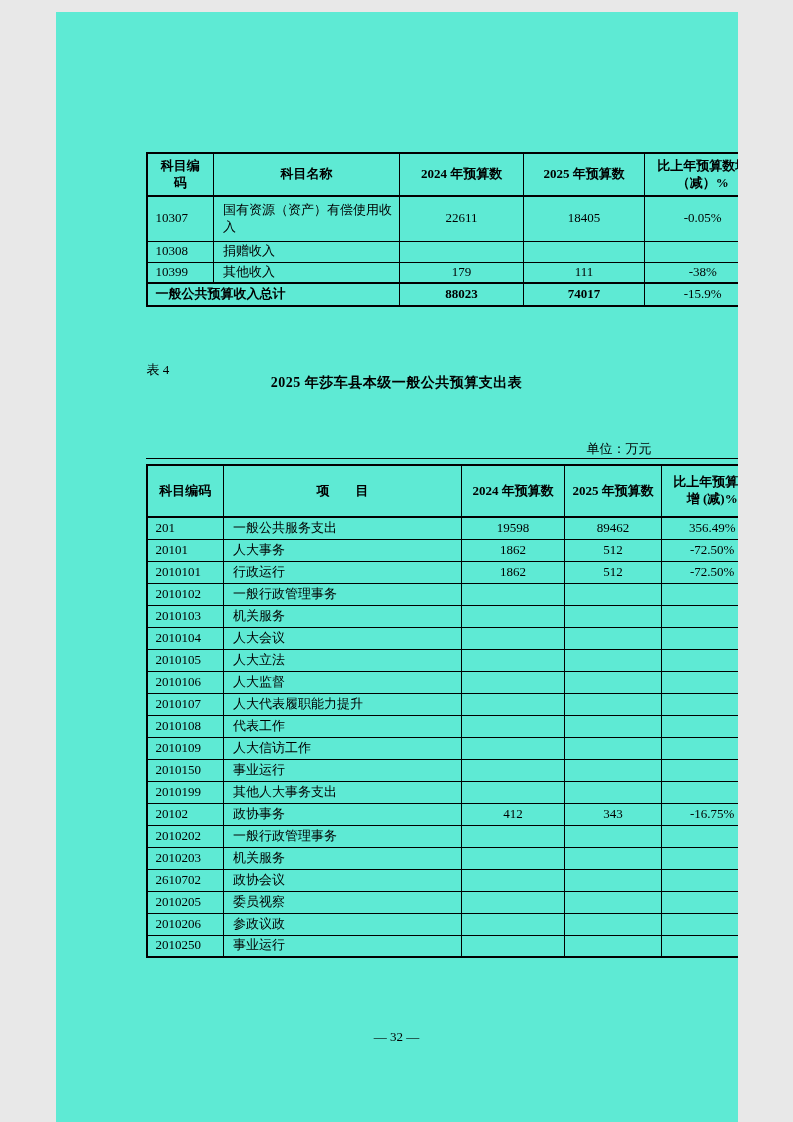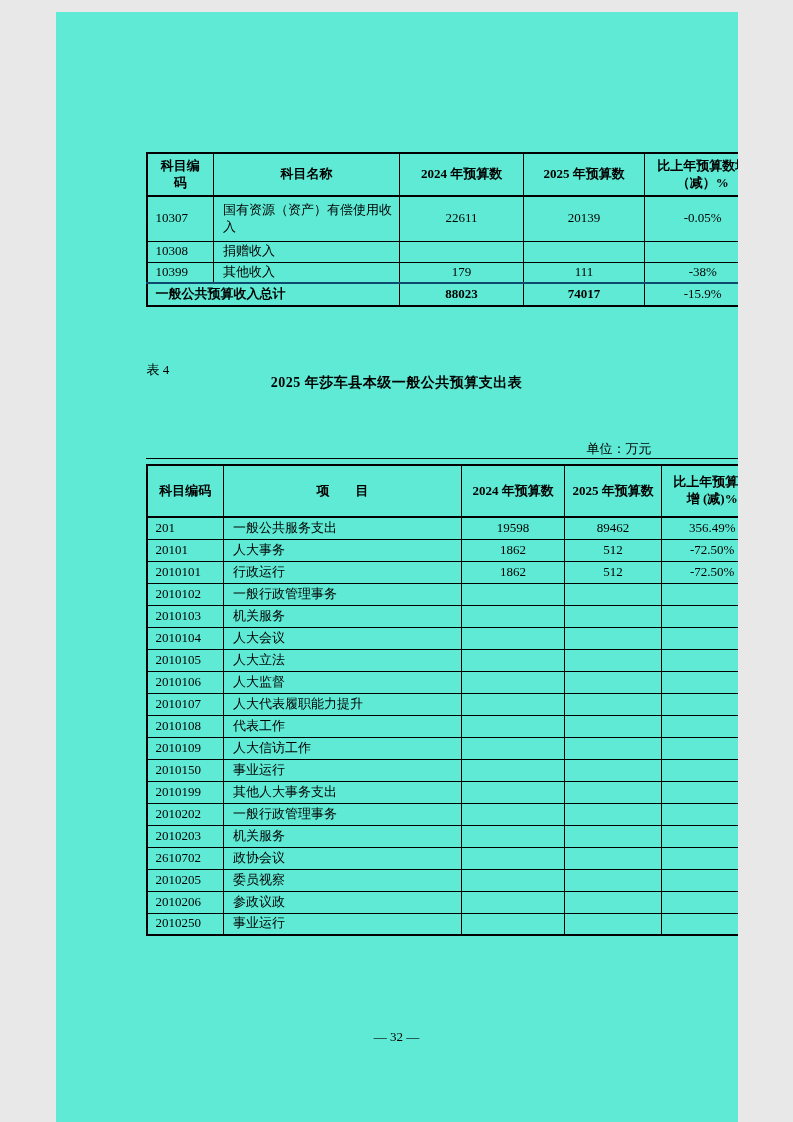--- a/index.html
+++ b/index.html
@@ -18,21 +18,21 @@
     font-weight:bold; text-align:center; white-space:pre-line;
     border-bottom:2px solid #000;
   }
   td.code { text-align:left; padding-left:8px; }
   td.name { text-align:left; padding-left:9px; }
   td.num  { text-align:center; }
   #table1-wrap { position:absolute; left:90px; top:140px; width:615px; }
   #table1 thead th { height:43px; }
   #table1 tbody tr { height:21px; }
   #table1 tbody tr.tall { height:45px; }
-  #table1 tr.total-row td { font-weight:bold; height:23px; border-top:2px solid #0c4a6e; }
+  #table1 tr.total-row td { font-weight:bold; height:23px; border-top:2px solid #000000; }
   #table1 tr.total-row td.pct-cell { font-weight:normal; }
   .tbl-label { position:absolute; left:91px; top:349px; font-size:13px; }
   .doc-title {
     position:absolute; left:0; top:362px; width:100%;
     text-align:center; font-size:14px; font-weight:bold; letter-spacing:0.5px;
   }
   .unit-label { position:absolute; right:86px; top:428px; font-size:13px; }
   .sep-line { position:absolute; left:90px; top:446px; width:617px; height:1px; background:#000; }
   #table2-wrap { position:absolute; left:90px; top:452px; width:617px; }
   #table2 thead th { height:52px; }
@@ -65,21 +65,21 @@
           <th>2025 年预算数</th>
           <th>比上年预算数增
 （减）%</th>
         </tr>
       </thead>
       <tbody>
           <tr class="tall">
             <td class="code">10307</td>
             <td class="name">国有资源（资产）有偿使用收入</td>
             <td class="num">22611</td>
-            <td class="num">20139</td>
+            <td class="num">18405</td>
             <td class="num">-0.05%</td>
           </tr>
           <tr>
             <td class="code">10308</td>
             <td class="name">捐赠收入</td>
             <td class="num"></td>
             <td class="num"></td>
             <td class="num"></td>
           </tr>
           <tr>
@@ -211,20 +211,27 @@
             <td class="num"></td>
           </tr>
           <tr>
             <td class="code">2010199</td>
             <td class="name">其他人大事务支出</td>
             <td class="num"></td>
             <td class="num"></td>
             <td class="num"></td>
           </tr>
           <tr>
+            <td class="code">20102</td>
+            <td class="name">政协事务</td>
+            <td class="num">412</td>
+            <td class="num">343</td>
+            <td class="num">-16.75%</td>
+          </tr>
+          <tr>
             <td class="code">2010202</td>
             <td class="name">一般行政管理事务</td>
             <td class="num"></td>
             <td class="num"></td>
             <td class="num"></td>
           </tr>
           <tr>
             <td class="code">2010203</td>
             <td class="name">机关服务</td>
             <td class="num"></td>

